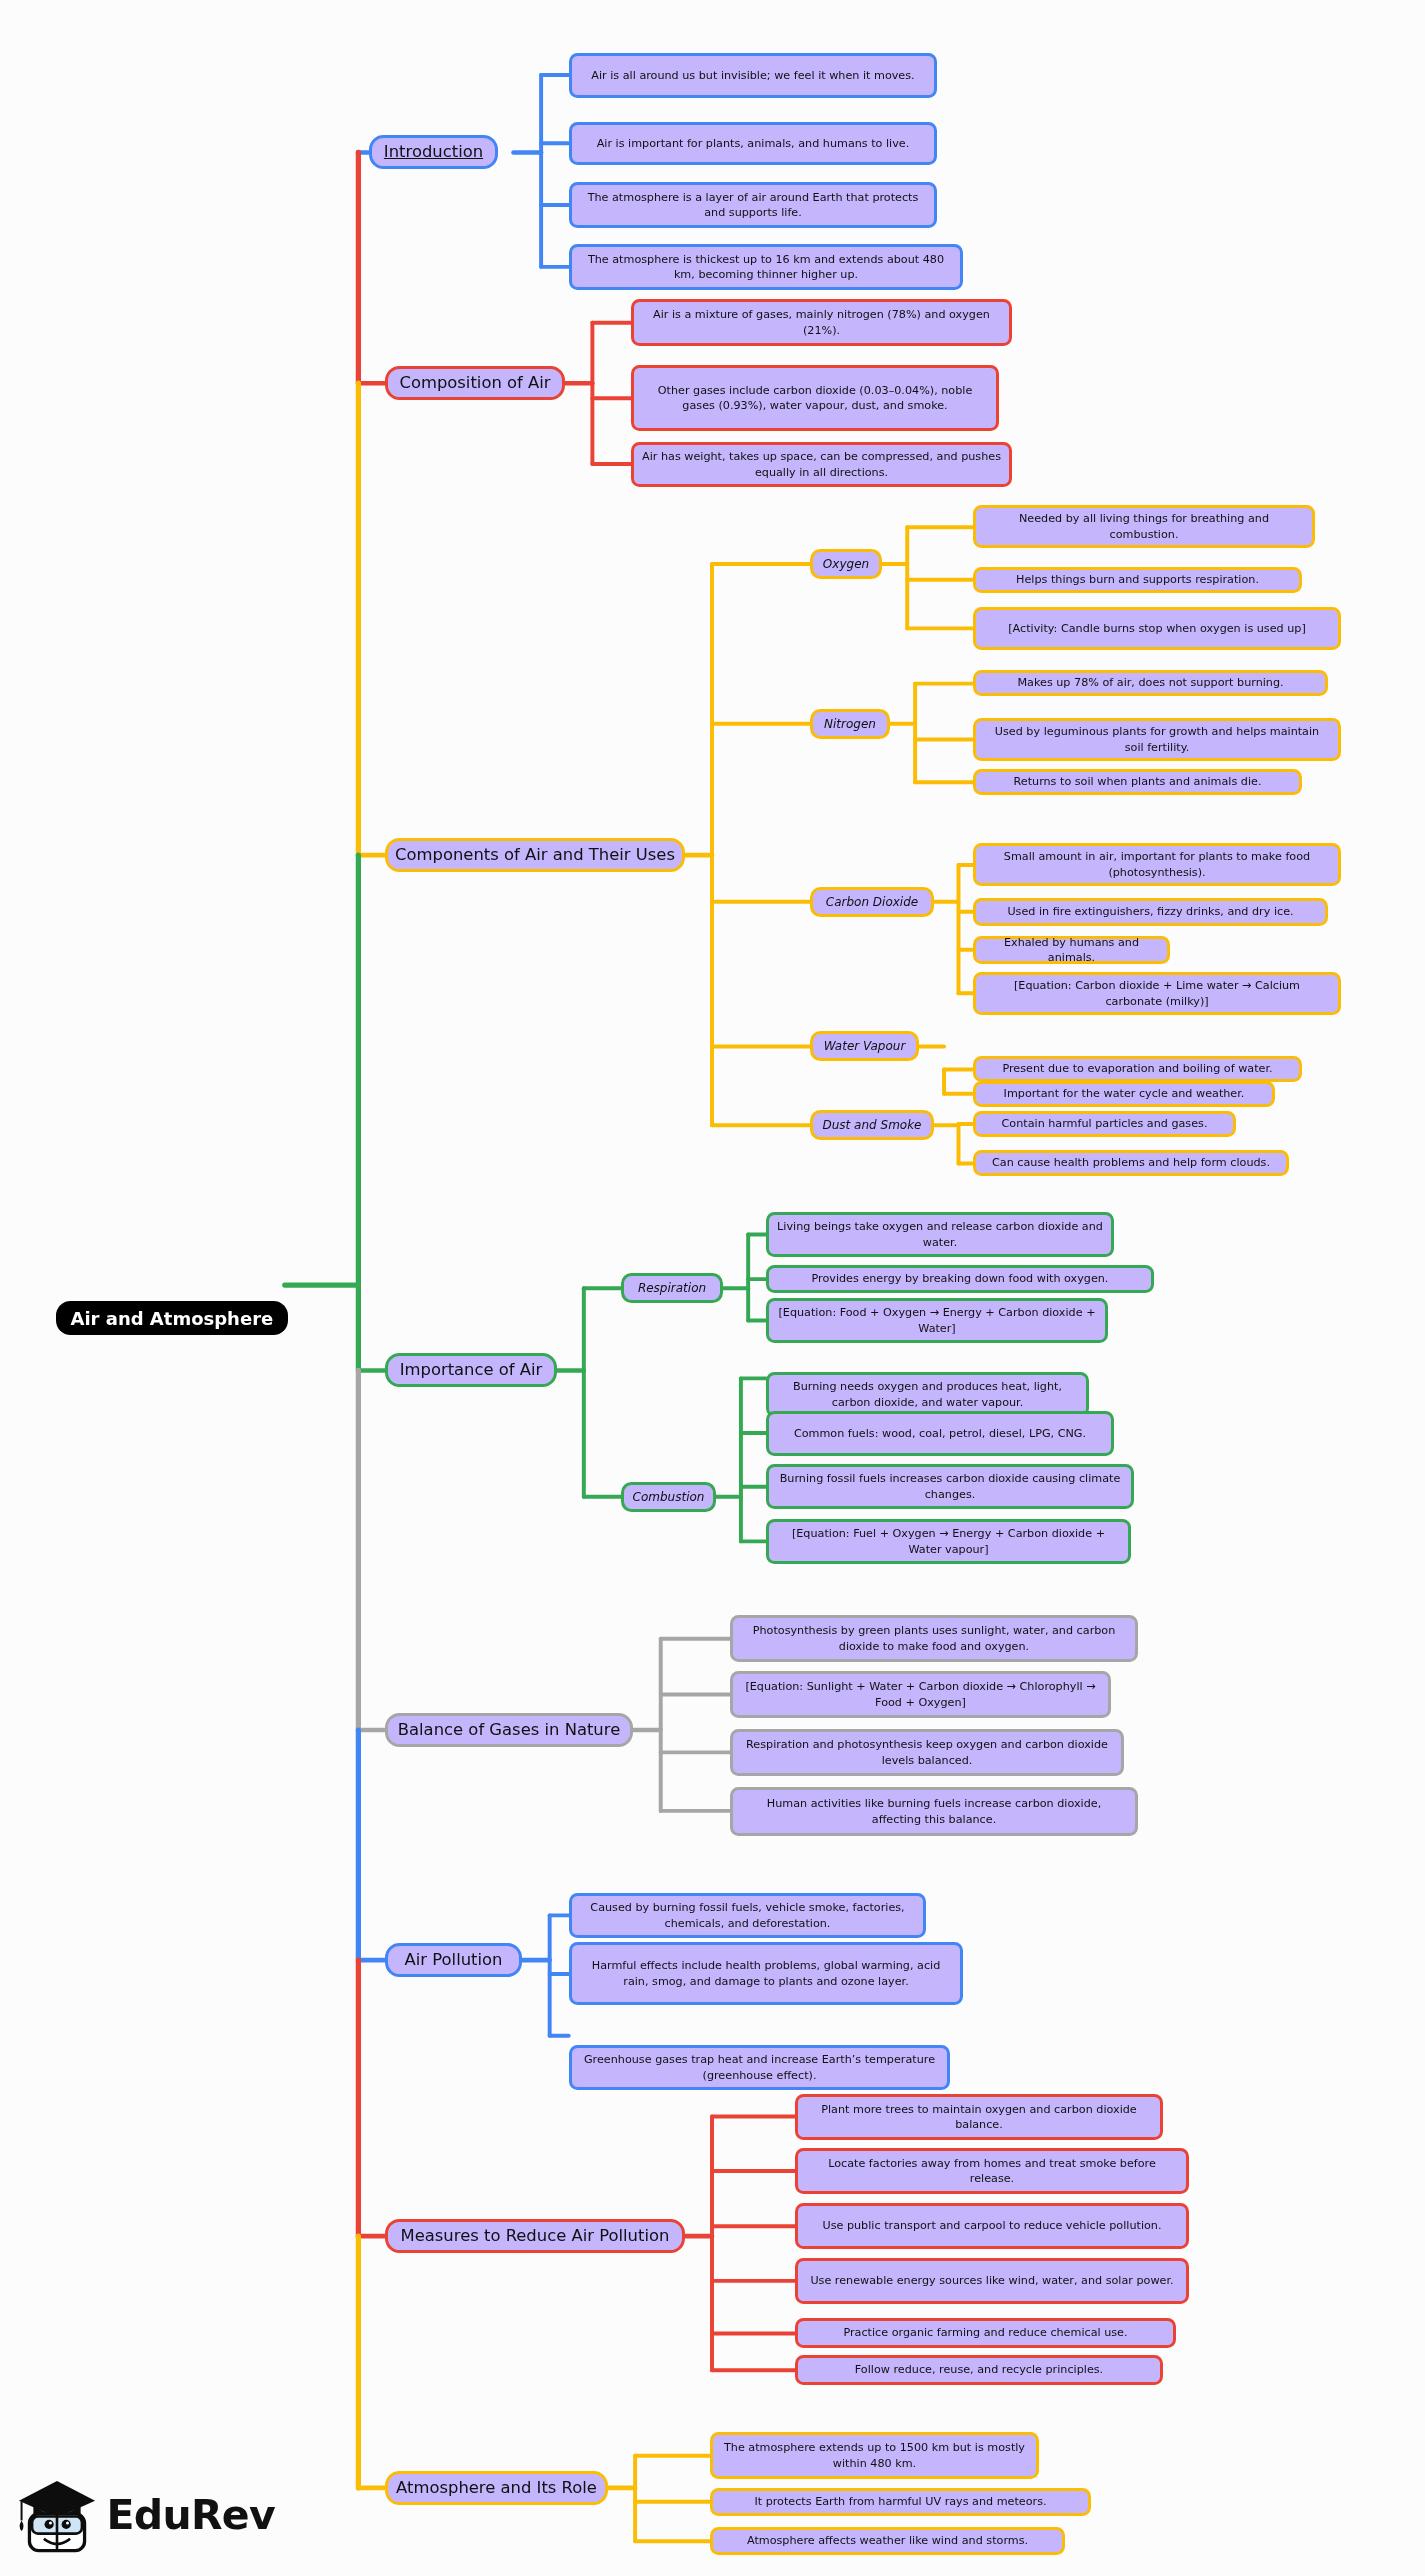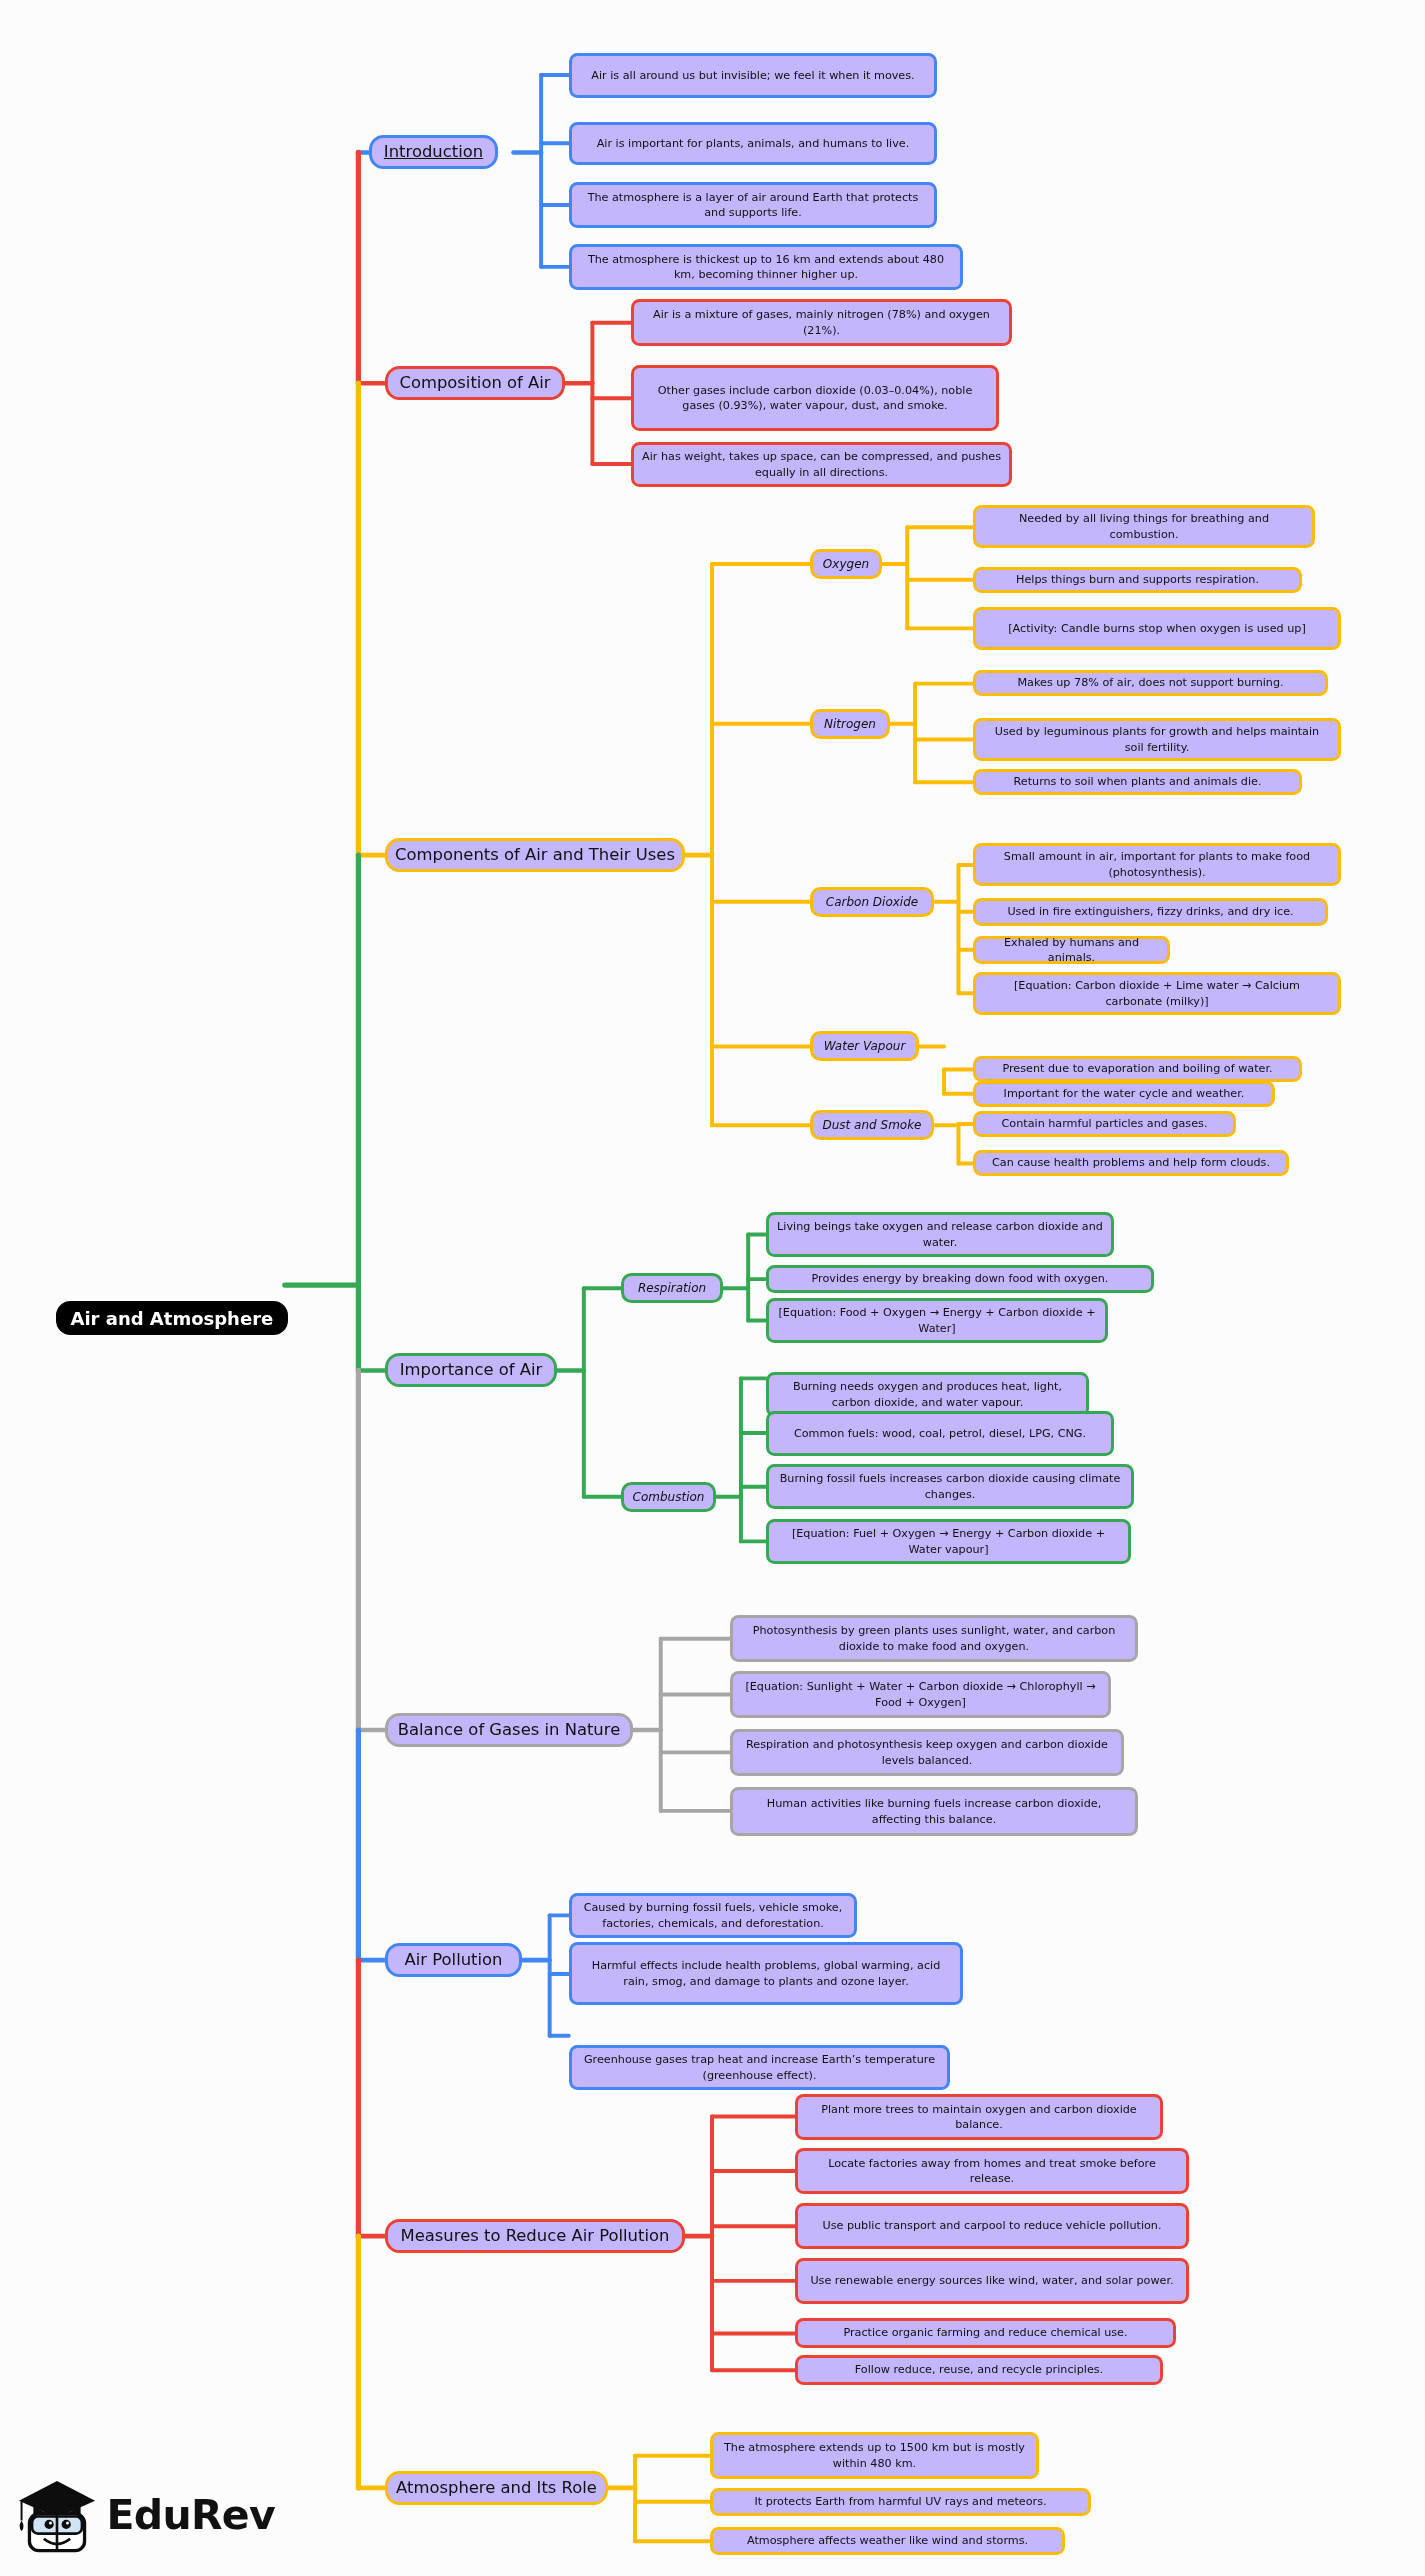--- a/index.html
+++ b/index.html
@@ -203,21 +203,21 @@
       <div class="node leaf c-green" style="left: 766px; top: 1356px; width: 323px; height: 45px; margin-top: 16px;">Burning needs oxygen and produces heat, light, carbon dioxide, and water vapour.</div>
       <div class="node leaf c-green" style="left: 766px; top: 1411px; width: 348px; height: 45px;">Common fuels: wood, coal, petrol, diesel, LPG, CNG.</div>
       <div class="node leaf c-green" style="left: 766px; top: 1464px; width: 368px; height: 45px;">Burning fossil fuels increases carbon dioxide causing climate changes.</div>
       <div class="node leaf c-green" style="left: 766px; top: 1519px; width: 365px; height: 45px;">[Equation: Fuel + Oxygen → Energy + Carbon dioxide + Water vapour]</div>
       <div class="node branch c-gray" style="left: 385px; top: 1713px; width: 248px; height: 34px;">Balance of Gases in Nature</div>
       <div class="node leaf c-gray" style="left: 730px; top: 1615px; width: 408px; height: 47px;">Photosynthesis by green plants uses sunlight, water, and carbon dioxide to make food and oxygen.</div>
       <div class="node leaf c-gray" style="left: 730px; top: 1671px; width: 381px; height: 47px;">[Equation: Sunlight + Water + Carbon dioxide → Chlorophyll → Food + Oxygen]</div>
       <div class="node leaf c-gray" style="left: 730px; top: 1729px; width: 394px; height: 47px;">Respiration and photosynthesis keep oxygen and carbon dioxide levels balanced.</div>
       <div class="node leaf c-gray" style="left: 730px; top: 1787px; width: 408px; height: 49px;">Human activities like burning fuels increase carbon dioxide, affecting this balance.</div>
       <div class="node branch c-blue" style="left: 385px; top: 1943px; width: 137px; height: 34px;">Air Pollution</div>
-      <div class="node leaf c-blue" style="left: 569px; top: 1893px; width: 288px; height: 45px;">Caused by burning fossil fuels, vehicle smoke, factories, chemicals, and deforestation.</div>
+      <div class="node leaf c-blue" style="left: 569px; top: 1893px; width: 357px; height: 45px;">Caused by burning fossil fuels, vehicle smoke, factories, chemicals, and deforestation.</div>
       <div class="node leaf c-blue" style="left: 569px; top: 1942px; width: 394px; height: 63px;">Harmful effects include health problems, global warming, acid rain, smog, and damage to plants and ozone layer.</div>
       <div class="node leaf c-blue" style="left: 569px; top: 2013px; width: 381px; height: 45px; margin-top: 32px;">Greenhouse gases trap heat and increase Earth’s temperature (greenhouse effect).</div>
       <div class="node branch c-red" style="left: 385px; top: 2219px; width: 300px; height: 34px;">Measures to Reduce Air Pollution</div>
       <div class="node leaf c-red" style="left: 795px; top: 2094px; width: 368px; height: 46px;">Plant more trees to maintain oxygen and carbon dioxide balance.</div>
       <div class="node leaf c-red" style="left: 795px; top: 2148px; width: 394px; height: 46px;">Locate factories away from homes and treat smoke before release.</div>
       <div class="node leaf c-red" style="left: 795px; top: 2203px; width: 394px; height: 46px;">Use public transport and carpool to reduce vehicle pollution.</div>
       <div class="node leaf c-red" style="left: 795px; top: 2258px; width: 394px; height: 46px;">Use renewable energy sources like wind, water, and solar power.</div>
       <div class="node leaf c-red" style="left: 795px; top: 2318px; width: 381px; height: 30px;">Practice organic farming and reduce chemical use.</div>
       <div class="node leaf c-red" style="left: 795px; top: 2355px; width: 368px; height: 30px;">Follow reduce, reuse, and recycle principles.</div>
       <div class="node branch c-yellow" style="left: 385px; top: 2471px; width: 223px; height: 34px;">Atmosphere and Its Role</div>

